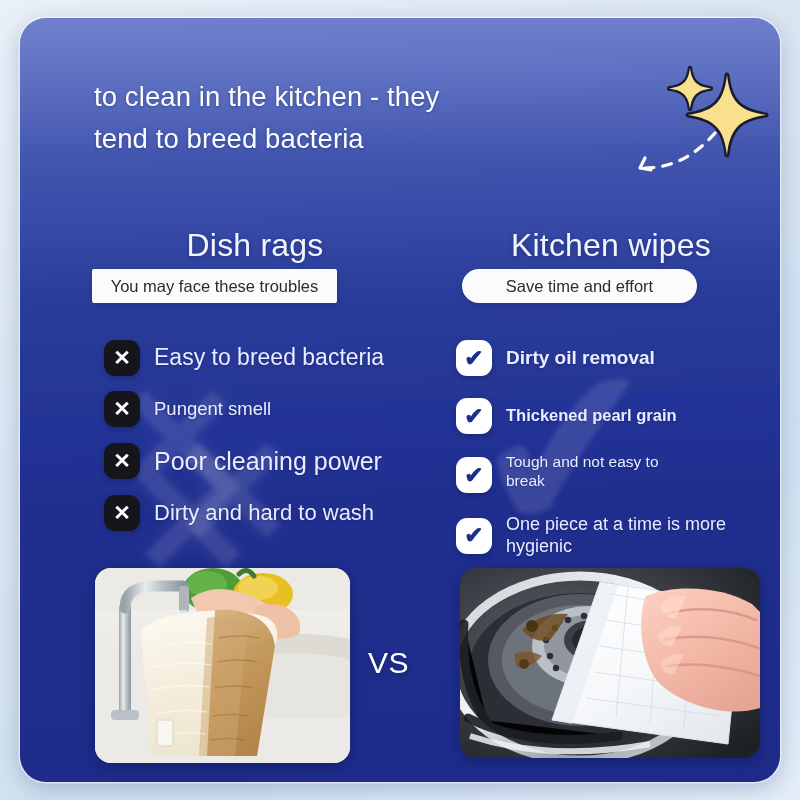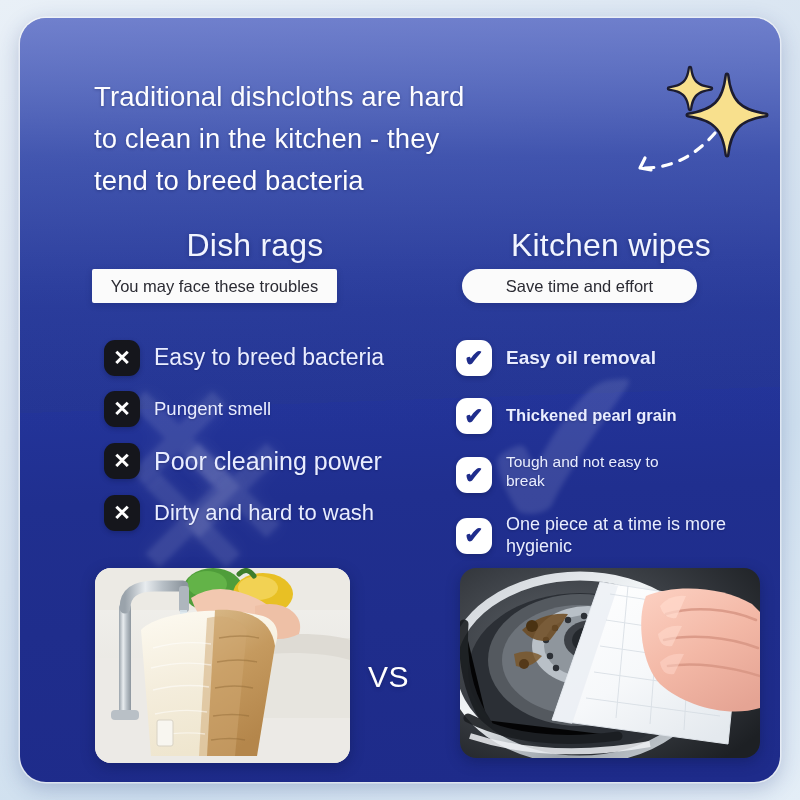--- a/index.html
+++ b/index.html
@@ -159,39 +159,38 @@
     position:absolute;
     border-radius:16px;
     overflow:hidden;
     box-shadow:0 4px 14px rgba(8,16,60,.35);
   }
   #photo-left  { left:75px;  top:550px; width:255px; height:195px; }
   #photo-right { left:440px; top:550px; width:300px; height:190px; }
 
   #vs-label {
     position:absolute;
-    left:348px; top:642px;
+    left:348px; top:628px;
     color:#ffffff;
     font-size:30px; font-weight:400; letter-spacing:.5px;
     text-shadow:0 1px 4px rgba(10,18,65,.4);
   }
 </style>
 </head>
 <body>
 
 <div id="frame">
   <div id="panel">
 
     <div class="wm wm-x" style="left:96px;  top:348px;">✕</div>
     <div class="wm wm-x" style="left:150px; top:400px;">✕</div>
     <div class="wm wm-x" style="left:110px; top:430px;">✕</div>
     <div class="wm wm-check" style="left:450px; top:318px;">✔</div>
 
     <div id="headline">
-      <span class="ln">Traditional dishcloths are hard</span>
       <span class="ln">to clean in the kitchen - they</span>
       <span class="ln">tend to breed bacteria</span>
     </div>
 
     <div id="sparkle-group">
       <svg width="180" height="140" viewBox="0 0 180 140" aria-hidden="true">
 
         <g>
           <path d="M95 75 C 75 98, 52 110, 24 110" fill="none" stroke="#ffffff" stroke-width="3.2" stroke-linecap="round" stroke-dasharray="9 9"></path>
           <path d="M25 100 L 20 110 L 31 112" fill="none" stroke="#ffffff" stroke-width="3.2" stroke-linecap="round" stroke-linejoin="round"></path>
@@ -238,21 +237,21 @@
       </div>
       <div class="frow">
         <span class="mark mark-x">✕</span>
         <span class="ftext">Dirty and hard to wash</span>
       </div>
     </div>
 
     <div class="flist" id="flist-right">
       <div class="frow">
         <span class="mark mark-check">✔</span>
-        <span class="ftext">Easy oil removal</span>
+        <span class="ftext">Dirty oil removal</span>
       </div>
       <div class="frow">
         <span class="mark mark-check">✔</span>
         <span class="ftext">Thickened pearl grain</span>
       </div>
       <div class="frow">
         <span class="mark mark-check">✔</span>
         <span class="ftext">Tough and not easy to break</span>
       </div>
       <div class="frow">

